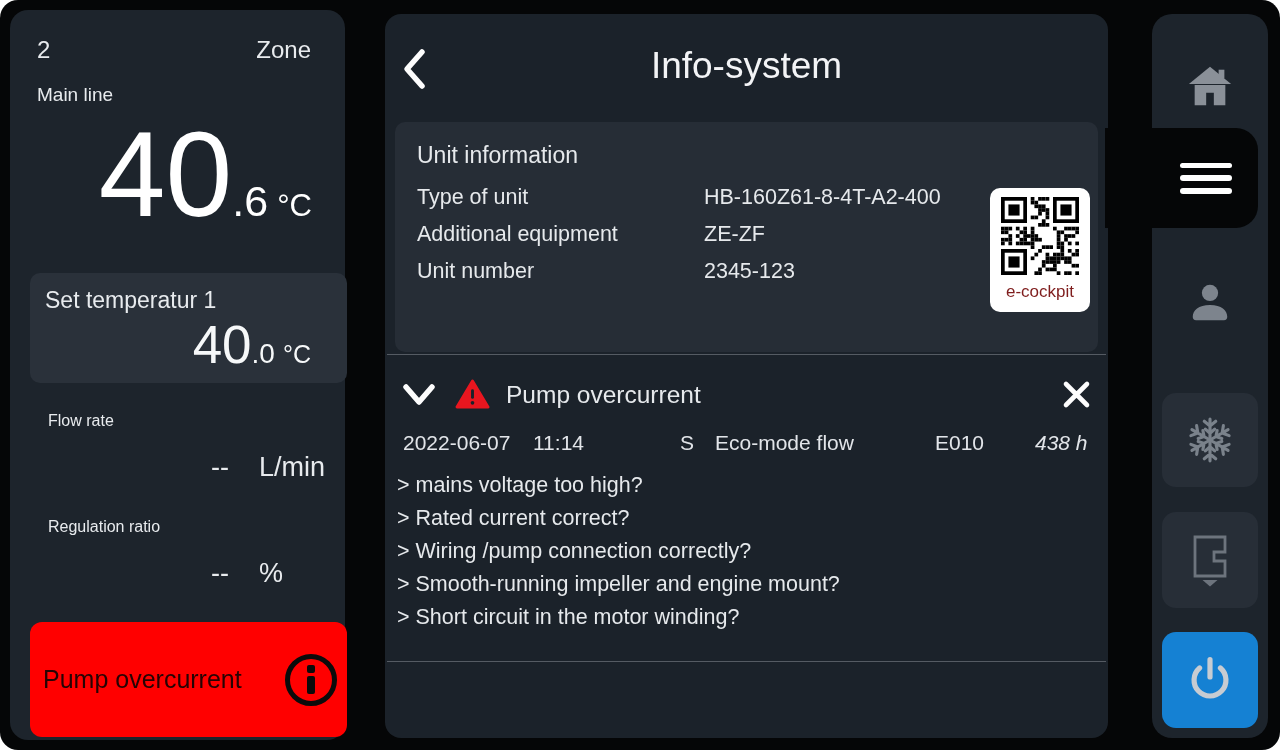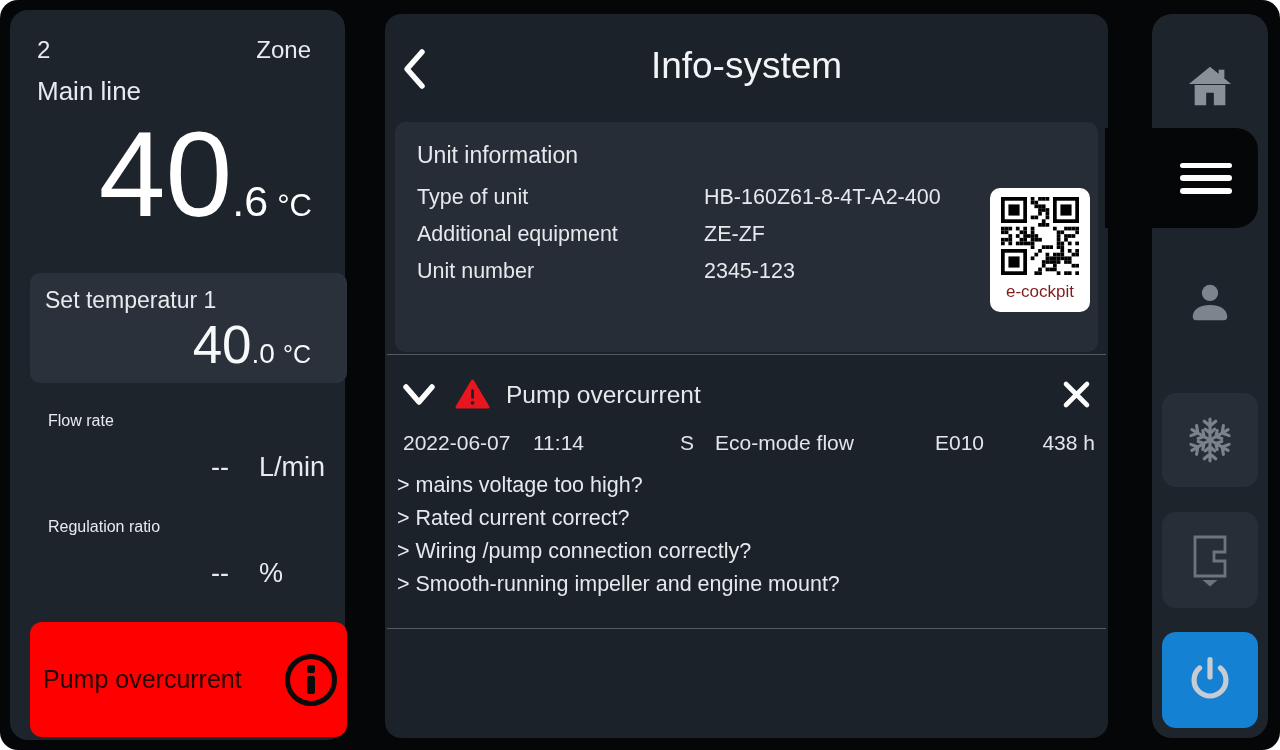--- a/index.html
+++ b/index.html
@@ -4,21 +4,21 @@
 <style>
   html,body{margin:0;padding:0;background:#ffffff;width:1280px;height:750px;overflow:hidden;
     font-family:"Liberation Sans","DejaVu Sans",sans-serif;-webkit-font-smoothing:antialiased;}
   .screen{position:absolute;left:0;top:0;width:1280px;height:750px;background:#050607;border-radius:18px;}
 
   
   .zone-panel{position:absolute;left:10px;top:10px;width:335px;height:730px;background:#1d242c;
     border-radius:18px;color:#e8ebee;}
   .zone-head{position:absolute;left:27px;right:34px;top:26px;display:flex;justify-content:space-between;
     font-size:24px;}
-  .main-line-label{position:absolute;left:27px;top:66px;font-size:26px;text-align:center;}
+  .main-line-label{position:absolute;left:27px;top:74px;font-size:19px;text-align:center;}
   .main-temp{position:absolute;right:33px;top:98px;display:flex;align-items:baseline;color:#ffffff;}
   .main-temp .t-int{font-size:120px;line-height:1.1;}
   .main-temp .t-frac{font-size:43px;}
   .main-temp .t-unit{font-size:31px;margin-left:9px;}
   .set-card{position:absolute;left:20px;top:263px;width:317px;height:110px;background:#2a313a;
     border-radius:10px;}
   .set-card .label{position:absolute;left:15px;top:14px;font-size:23px;}
   .set-value{position:absolute;right:36px;bottom:12px;display:flex;align-items:baseline;color:#f6f8f9;}
   .set-value .t-int{font-size:53px;line-height:1;}
   .set-value .t-frac{font-size:28px;}
@@ -59,21 +59,21 @@
   .warn-icon{margin-left:18px;display:flex;}
   .collapse-button,.close-button{cursor:pointer;display:flex;}
   .close-button{margin-left:auto;}
   .alarm-meta{display:flex;align-items:baseline;margin-top:21px;padding:0 13px 0 18px;font-size:21px;
     color:#e2e5e9;}
   .alarm-meta .m-date{width:130px;}
   .alarm-meta .m-time{width:147px;}
   .alarm-meta .m-letter{width:35px;}
   .alarm-meta .m-mode{flex:1;}
   .alarm-meta .m-code{width:100px;}
-  .alarm-meta .m-hours{width:60px;text-align:right;}
+  .alarm-meta .m-hours{width:60px;font-style:italic;}
   .alarm-checks{padding:14px 16px 0 12px;font-size:21.5px;}
   .check-line{line-height:33px;}
 
   
   .sidebar{position:absolute;left:1152px;top:14px;width:116px;height:724px;background:#1d242c;
     border-radius:20px;}
   .side-button{position:absolute;left:10px;width:96px;border-radius:14px;display:flex;
     align-items:center;justify-content:center;cursor:pointer;}
   .side-plain{background:transparent;}
   .btn-home{top:28px;height:88px;}
@@ -318,20 +318,21 @@
       <span class="m-mode">Eco-mode flow</span>
       <span class="m-code">E010</span>
       <span class="m-hours">438 h</span>
     </div>
 
     <div class="alarm-checks">
       <div class="check-line">&gt; mains voltage too high?</div>
       <div class="check-line">&gt; Rated current correct?</div>
       <div class="check-line">&gt; Wiring /pump connection correctly?</div>
       <div class="check-line">&gt; Smooth-running impeller and engine mount?</div>
+      <div class="check-line">&gt; Short circuit in the motor winding?</div>
     </div>
 
     <div class="divider bottom"></div>
   </div>
 
   <div class="sidebar">
     <div class="side-button side-plain btn-home">
       <svg width="46" height="44" viewBox="0 0 48 44">
         <rect x="33" y="5" width="6" height="9" fill="#8a9098"></rect>
         <polygon points="24,2 2,20 46,20" fill="#8a9098"></polygon>

